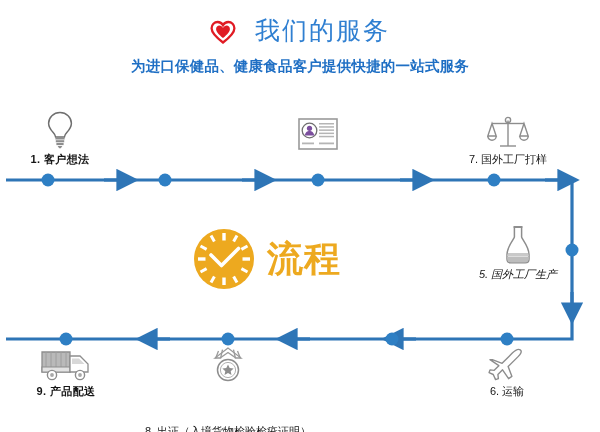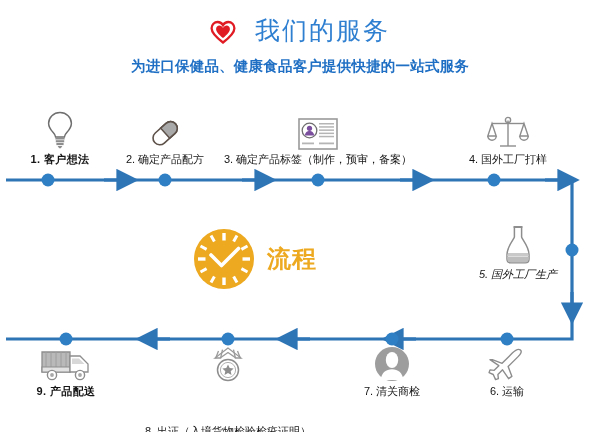--- a/index.html
+++ b/index.html
@@ -41,21 +41,21 @@
   }
   .step.big .lab{font-size:11px;font-weight:bold;letter-spacing:0.4px;}
 
   
   .logo{
     position:absolute;left:193px;top:228px;
     display:flex;align-items:center;gap:12px;
   }
   .logo .clock{width:62px;height:62px;}
   .logo .ltxt{
-    color:#eda91f;font-size:24px;font-weight:bold;letter-spacing:1px;
+    color:#eda91f;font-size:36px;font-weight:bold;letter-spacing:1px;
     line-height:1;
     text-align:center;
   }
 </style>
 </head>
 <body>
 
 <div id="stage">
 
   <div class="hdr">
@@ -119,69 +119,57 @@
                  L19.4 27 C19.6 25.3 20.4 24.1 21.8 22.6 C24.2 20 26.4 17.3 26.4 13.3 C26.4 7.4 21.4 2.5 15 2.5 Z" fill="#fff" stroke="#6f6f6f" stroke-width="1.5"></path>
         <rect x="10.4" y="27.4" width="9.2" height="2.1" fill="#8d8d8d"></rect>
         <rect x="10.8" y="30.2" width="8.4" height="2.1" fill="#8d8d8d"></rect>
         <rect x="11.4" y="33" width="7.2" height="2.1" fill="#8d8d8d"></rect>
         <path d="M12.6 35.9 L17.4 35.9 L15.8 38.2 L14.2 38.2 Z" fill="#8d8d8d"></path>
       </svg>
     </span>
     <span class="lab" style="top:44px;">1. 客户想法</span>
   </div>
 
-  <div class="step" style="left:105px;top:110px;width:120px;height:60px;">
-    <span class="ico" style="top:4px;height:36px;">
-      <svg width="34" height="34" viewBox="0 0 34 34">
-        <g transform="rotate(-42 17 17)">
-          <rect x="3" y="10.5" width="28" height="13.5" rx="6.75" ry="6.75" fill="#ffffff" stroke="#5d5149" stroke-width="1.6"></rect>
-          <path d="M17 10.5 L24.2 10.5 A6.75 6.75 0 0 1 24.2 24 L17 24 Z" fill="#a9a9a9" stroke="#5d5149" stroke-width="1.6"></path>
-        </g>
-      </svg>
-    </span>
-    <span class="lab" style="top:44px;">2. 确定产品配方</span>
-  </div>
 
   <div class="step" style="left:228px;top:110px;width:180px;height:60px;">
     <span class="ico" style="top:3px;height:37px;">
       <svg width="40" height="32" viewBox="0 0 40 32">
         <rect x="1" y="1" width="38" height="30" fill="#ffffff" stroke="#9a9a9a" stroke-width="1.6"></rect>
         <circle cx="11.5" cy="12.5" r="7.3" fill="none" stroke="#6f6f6f" stroke-width="1.3"></circle>
         <circle cx="11.5" cy="10.3" r="2.6" fill="#7c4f9e"></circle>
         <path d="M6.7 17.6 C7.3 14 9.2 12.9 11.5 12.9 C13.8 12.9 15.7 14 16.3 17.6 Z" fill="#7c4f9e"></path>
         <g fill="#b5b5b5">
           <rect x="21" y="5" width="15" height="1.5"></rect>
           <rect x="21" y="8.2" width="15" height="1.5"></rect>
           <rect x="21" y="11.4" width="15" height="1.5"></rect>
           <rect x="21" y="14.6" width="15" height="1.5"></rect>
           <rect x="21" y="17.8" width="15" height="1.5"></rect>
           <rect x="4" y="24.5" width="12" height="1.8"></rect>
           <rect x="21" y="24.5" width="15" height="1.8"></rect>
         </g>
       </svg>
     </span>
-    <span class="lab" style="top:44px;">3. 确定产品标签（制作，预审，备案）</span>
   </div>
 
   <div class="step" style="left:438px;top:110px;width:140px;height:60px;">
     <span class="ico" style="top:4px;height:36px;">
       <svg width="42" height="34" viewBox="0 0 42 34">
         <g fill="none" stroke="#8d8d8d" stroke-width="1.4">
           <path d="M21 4.5 L21 30"></path>
           <path d="M5 7.5 L37 7.5"></path>
           <circle cx="21" cy="4" r="2.6"></circle>
           <path d="M5 7.5 L0.8 20 L9.2 20 Z"></path>
           <path d="M37 7.5 L32.8 20 L41.2 20 Z"></path>
           <path d="M0.8 20 A4.2 4.2 0 0 0 9.2 20"></path>
           <path d="M32.8 20 A4.2 4.2 0 0 0 41.2 20"></path>
           <path d="M13 30 L29 30"></path>
         </g>
       </svg>
     </span>
-    <span class="lab" style="top:44px;">4. 国外工厂打样</span>
+    <span class="lab" style="top:44px;">7. 国外工厂打样</span>
   </div>
 
   <div class="step" style="left:448px;top:225px;width:140px;height:60px;">
     <span class="ico" style="top:0;height:40px;">
       <svg width="30" height="40" viewBox="0 0 30 40">
         <path d="M11.4 2 L18.6 2 L18.6 12 C18.6 13.6 26 21.5 26 29.5 L26 34
                  C26 36.2 24.4 37.8 22.2 37.8 L7.8 37.8 C5.6 37.8 4 36.2 4 34
                  L4 29.5 C4 21.5 11.4 13.6 11.4 12 Z" fill="#ffffff" stroke="#8d8d8d" stroke-width="1.5"></path>
         <path d="M5 28 L25 28 L25.9 31 L4.1 31 Z" fill="#c9c9c9"></path>
         <path d="M4.2 31.6 L25.8 31.6 L25.8 34 C25.8 36 24.3 37.4 22.2 37.4 L7.8 37.4
@@ -196,30 +184,20 @@
     <span class="ico" style="top:0;height:34px;">
       <svg width="40" height="34" viewBox="0 0 40 34">
         <path d="M2.5 12.5 L13 16.5 L24 5.5 C26 3.5 30 0.5 32.5 2 C35 3.5 32.5 7 30.5 9
                  L19.5 20 L23.5 30.5 L20 33 L13.5 23.5 L8.5 28.5 L9 33 L6 34 L3.5 28.5
                  L-1 26.5 L0 23.5 L4.5 24 L9.5 19 L0 12.5 Z" transform="translate(3,0) scale(0.93)" fill="#ffffff" stroke="#8d8d8d" stroke-width="1.5" stroke-linejoin="round"></path>
       </svg>
     </span>
     <span class="lab" style="top:38px;">6. 运输</span>
   </div>
 
-  <div class="step" style="left:332px;top:346px;width:120px;height:60px;">
-    <span class="ico" style="top:0;height:36px;">
-      <svg width="36" height="36" viewBox="0 0 36 36">
-        <circle cx="18" cy="18" r="17" fill="#9d9d9d"></circle>
-        <ellipse cx="18" cy="14" rx="6.2" ry="8" fill="#ffffff"></ellipse>
-        <path d="M6.6 34 C7.6 26.6 12 23.3 18 23.3 C24 23.3 28.4 26.6 29.4 34 Z" fill="#ffffff"></path>
-      </svg>
-    </span>
-    <span class="lab" style="top:40px;">7. 清关商检</span>
-  </div>
 
   <div class="step" style="left:130px;top:346px;width:196px;height:60px;">
     <span class="ico" style="top:0;height:36px;">
       <svg width="38" height="36" viewBox="0 0 38 36">
         <g fill="#ffffff" stroke="#9a9a9a" stroke-width="1.3">
           <path d="M19 2 L6 12 L11 12 L19 6.5 L27 12 L32 12 Z"></path>
           <path d="M9.5 5 L6.5 12.5"></path>
             <path d="M13.5 3.6 L11.5 12.5"></path>
           <path d="M24.5 3.6 L26.5 12.5"></path>
             <path d="M28.5 5 L31.5 12.5"></path>

